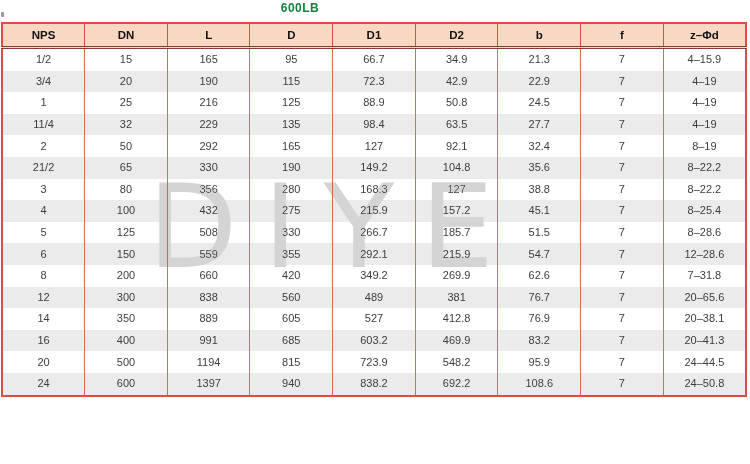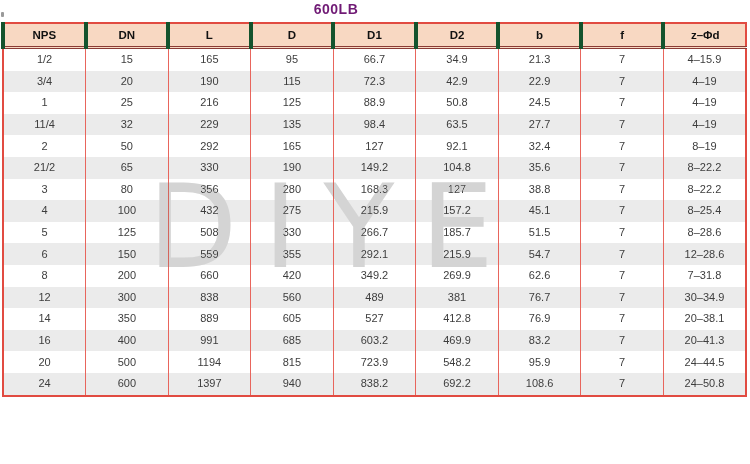--- a/index.html
+++ b/index.html
@@ -14,25 +14,24 @@
     background: #ffffff;
     font-family: "Liberation Sans", sans-serif;
     overflow: hidden;
   }
   .page-title {
     position: absolute;
     top: 1px;
     left: 0;
     width: 600px;
     text-align: center;
-    font-size: 14px;
+    font-size: 12px;
     font-weight: bold;
-    color: #701a75;
+    color: #15803d;
     letter-spacing: 0.5px;
-    margin-left: 36px;
   }
   .corner-tick {
     position: absolute;
     left: 1px;
     top: 12px;
     width: 3px;
     height: 5px;
     background: #9a9a9a;
     border-radius: 1px;
   }
@@ -40,21 +39,21 @@
     position: absolute;
     top: 22px;
     left: 1px;
     width: 746px;
     border-collapse: collapse;
     table-layout: fixed;
     border: 2px solid #e14b41;
   }
   table.dim-table th {
     background: #f8d8c2;
-    border-left: 4px solid #14532d;
+    border-left: 1px solid #14532d;
     border-right: 1px solid #e14b41;
     border-bottom: 3px double #8a3b35;
     height: 22px;
     font-size: 11.5px;
     font-weight: bold;
     color: #111111;
     text-align: center;
     padding: 0;
   }
   table.dim-table td {
@@ -237,21 +236,21 @@
         </tr>
         <tr>
           <td>12</td>
           <td>300</td>
           <td>838</td>
           <td>560</td>
           <td>489</td>
           <td>381</td>
           <td>76.7</td>
           <td>7</td>
-          <td>30–34.9</td>
+          <td>20–65.6</td>
         </tr>
         <tr>
           <td>14</td>
           <td>350</td>
           <td>889</td>
           <td>605</td>
           <td>527</td>
           <td>412.8</td>
           <td>76.9</td>
           <td>7</td>

